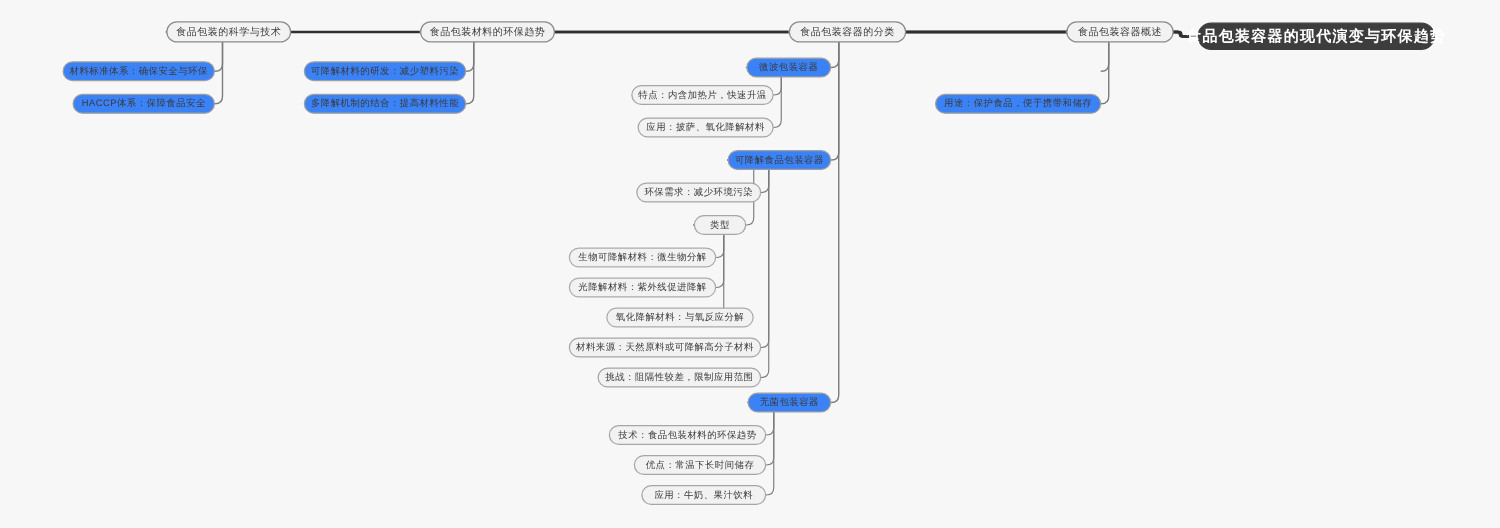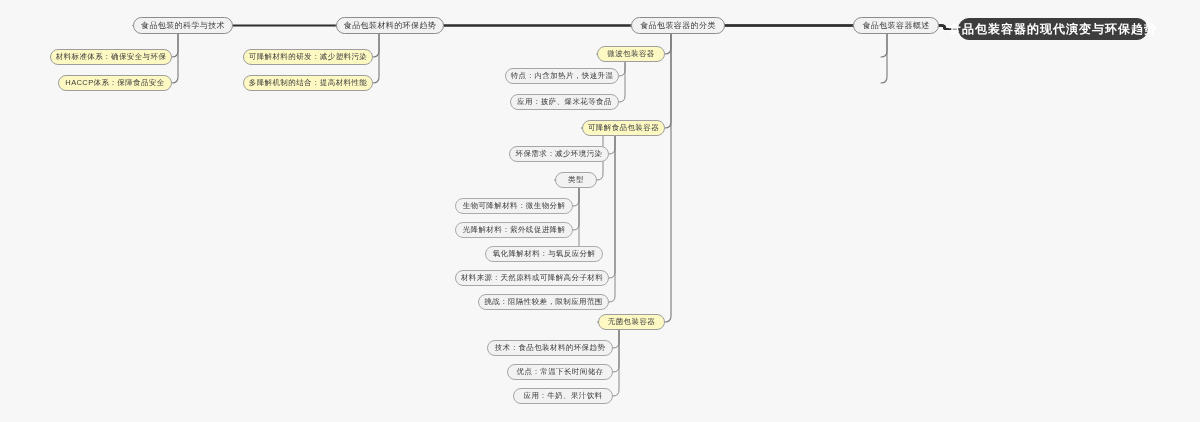--- a/index.html
+++ b/index.html
@@ -30,21 +30,21 @@
     font-weight:bold;
     border-radius:11px;
     letter-spacing:1px;
   }
   .node.l1{
     background:#f2f2f2;
     border:1px solid #8c8c8c;
     border-radius:10px;
   }
   .node.l2{
-    background:#fef9c3;
+    background:#3b82f6;
     border:1px solid #9e9e9e;
   }
   .node.l3{
     background:#f2f2f2;
     border:1px solid #a6a6a6;
   }
   .node.l4{
     background:#f2f2f2;
     border:1px solid #acacac;
   }
@@ -104,21 +104,21 @@
     <div class="node l1" style="left: 631px; top: 17px; width: 94px; height: 17px; font-size: 8px;">
       <span>食品包装容器的分类</span>
     </div>
     <div class="node l2" style="left: 597px; top: 46px; width: 68px; height: 16px; font-size: 7.5px;">
       <span>微波包装容器</span>
     </div>
     <div class="node l3" style="left: 505px; top: 68px; width: 114px; height: 16px; font-size: 7.5px;">
       <span>特点：内含加热片，快速升温</span>
     </div>
     <div class="node l3" style="left: 510px; top: 94px; width: 109px; height: 16px; font-size: 7.5px;">
-      <span>应用：披萨、爆米花等食品</span>
+      <span>应用：披萨、氧化降解材料</span>
     </div>
     <div class="node l2" style="left: 582px; top: 120px; width: 83px; height: 16px; font-size: 7.5px;">
       <span>可降解食品包装容器</span>
     </div>
     <div class="node l3" style="left: 509px; top: 146px; width: 100px; height: 16px; font-size: 7.5px; text-align: right;">
       <span>环保需求：减少环境污染</span>
     </div>
     <div class="node l3" style="left: 555px; top: 172px; width: 42px; height: 16px; font-size: 7.5px;">
       <span>类型</span>
     </div>
@@ -145,13 +145,16 @@
     </div>
     <div class="node l3" style="left: 507px; top: 364px; width: 106px; height: 16px; font-size: 7.5px;">
       <span>优点：常温下长时间储存</span>
     </div>
     <div class="node l3" style="left: 513px; top: 388px; width: 100px; height: 16px; font-size: 7.5px;">
       <span>应用：牛奶、果汁饮料</span>
     </div>
     <div class="node l1" style="left: 853px; top: 17px; width: 86px; height: 17px; font-size: 8px;">
       <span>食品包装容器概述</span>
     </div>
+    <div class="node l2" style="left: 748px; top: 75px; width: 133px; height: 16px; font-size: 7.5px;">
+      <span>用途：保护食品，便于携带和储存</span>
+    </div>
   </div>
 
 </body></html>

